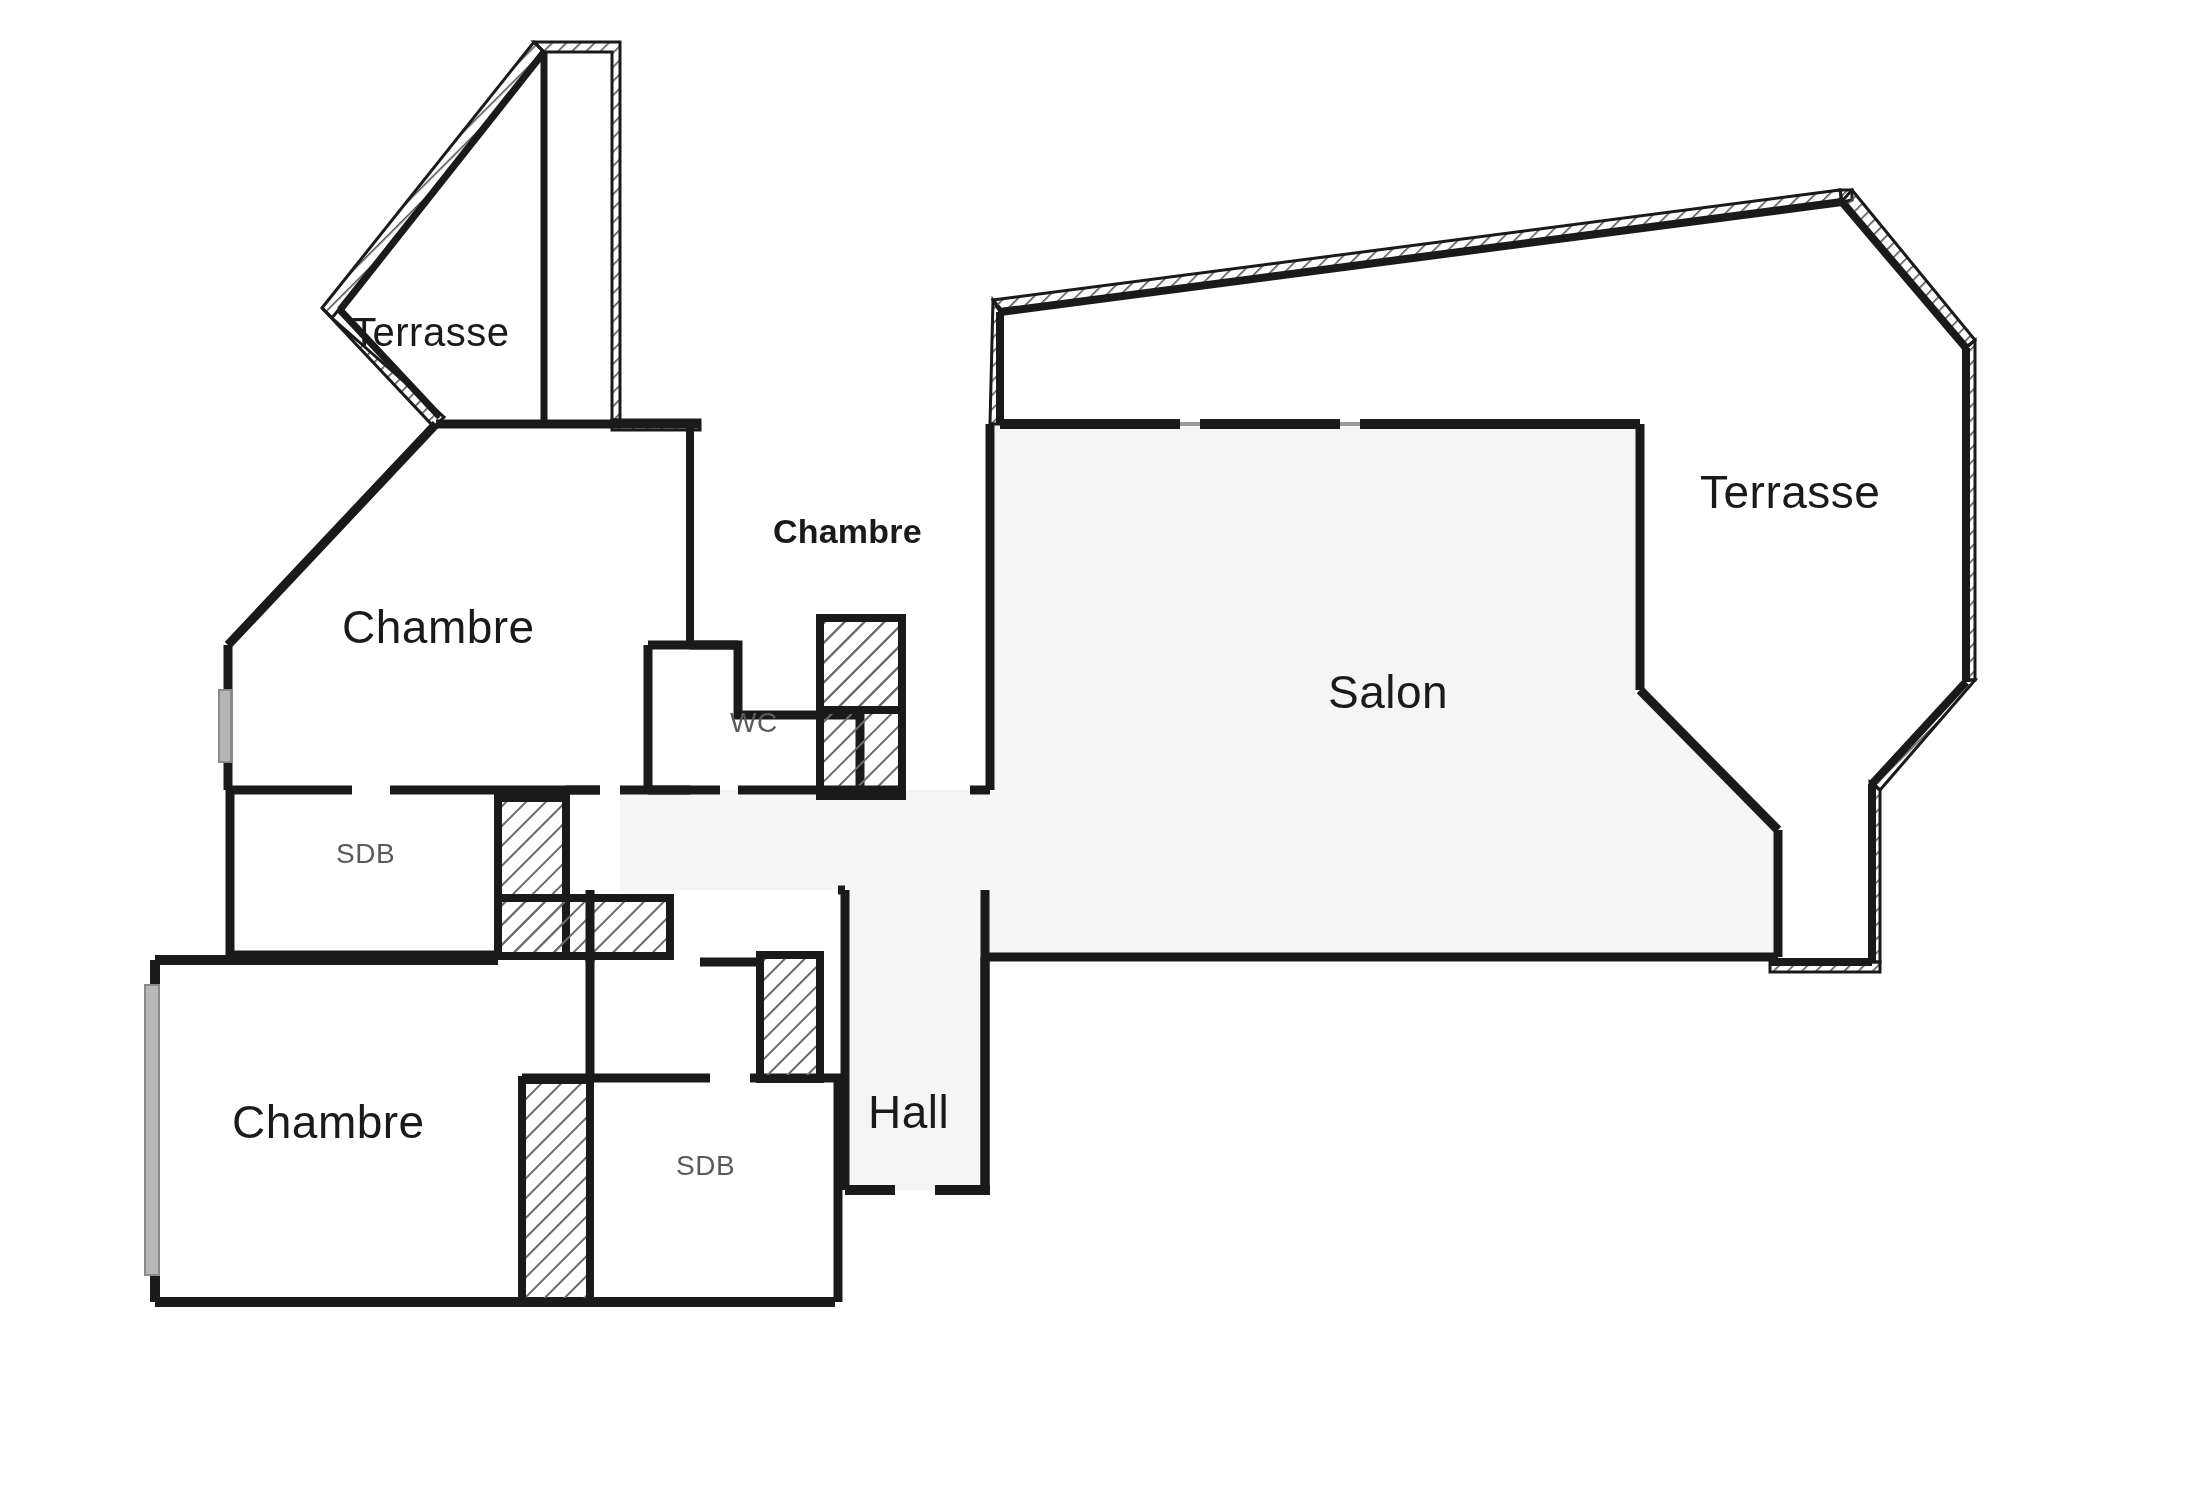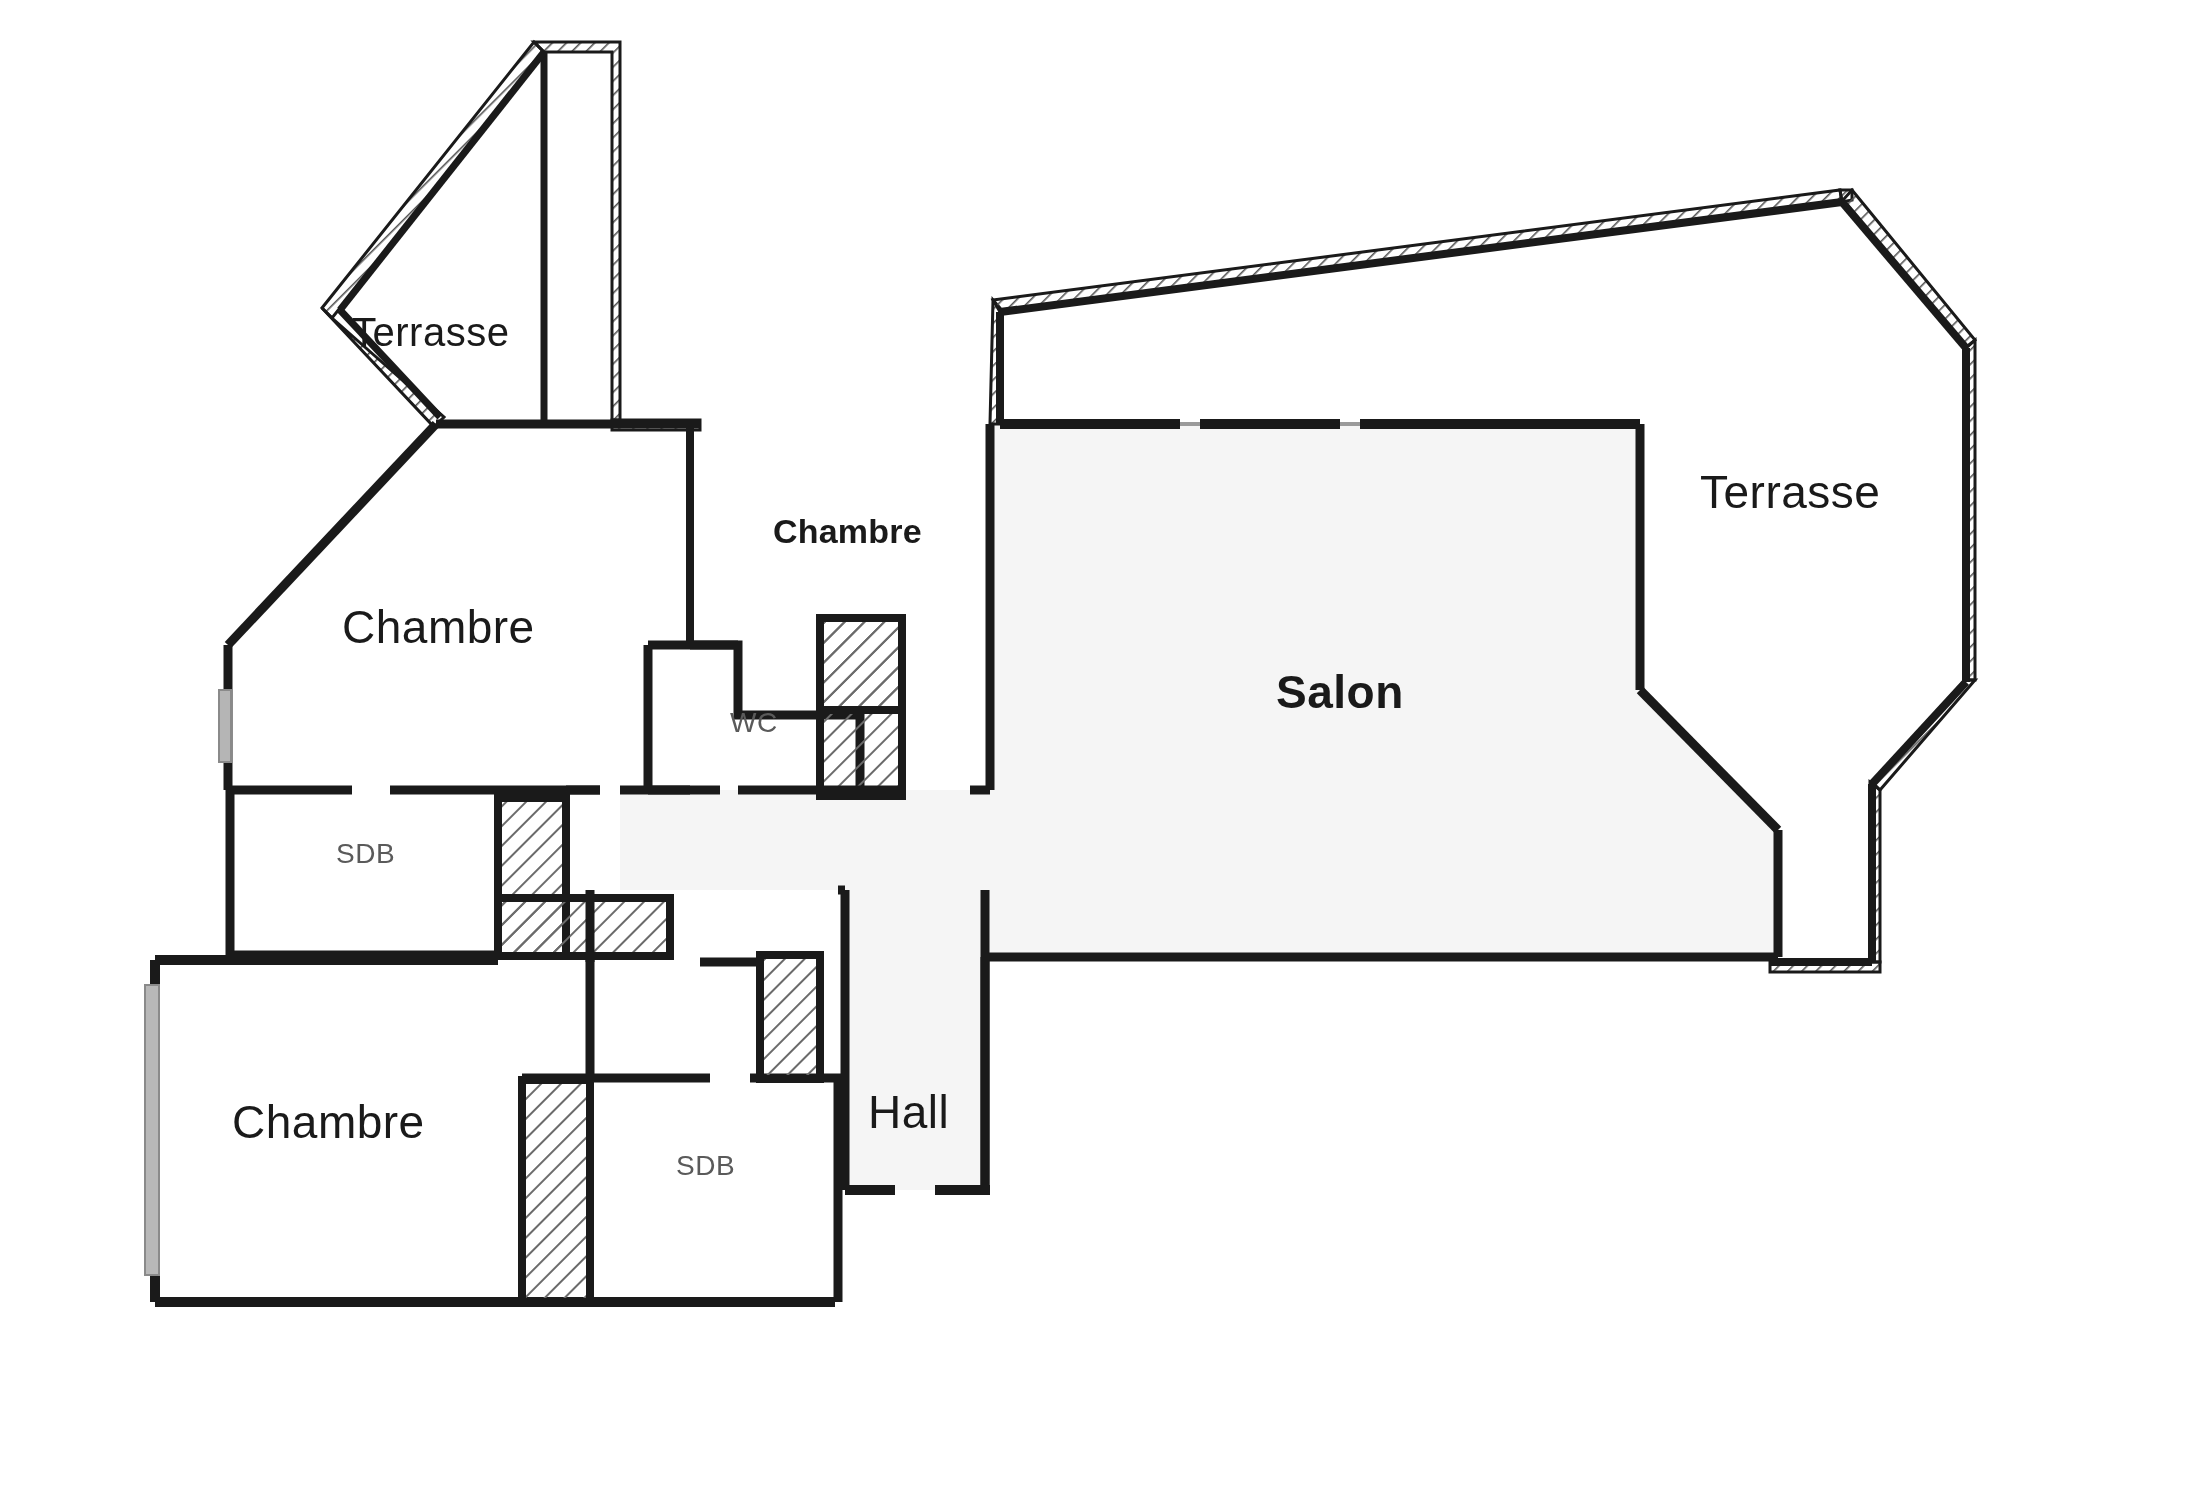--- a/index.html
+++ b/index.html
@@ -204,19 +204,19 @@
     <path d="M 566,790 L 600,790" fill="none" stroke="#1a1a1a" stroke-width="9"></path>
   </g>
 
 </svg>
 
 <div class="room-label lbl-md" style="left:352px;  top:310px;">Terrasse</div>
 <div class="room-label lbl-lg" style="left:1700px; top:465px;">Terrasse</div>
 <div class="room-label lbl-lg" style="left:342px;  top:600px;">Chambre</div>
 <div class="room-label lbl-bold" style="left:773px;  top:512px;">Chambre</div>
 <div class="room-label lbl-sm" style="left:730px;  top:707px;">WC</div>
-<div class="room-label lbl-lg" style="left:1276px; top:665px;font-weight:bold;">Salon</div>
+<div class="room-label lbl-lg" style="left:1328px; top:665px;">Salon</div>
 <div class="room-label lbl-sm" style="left:336px;  top:838px;">SDB</div>
 <div class="room-label lbl-lg" style="left:232px;  top:1095px;">Chambre</div>
 <div class="room-label lbl-sm" style="left:676px;  top:1150px;">SDB</div>
 <div class="room-label lbl-lg" style="left:868px;  top:1085px;">Hall</div>
 
 </div>
 
 </body></html>

